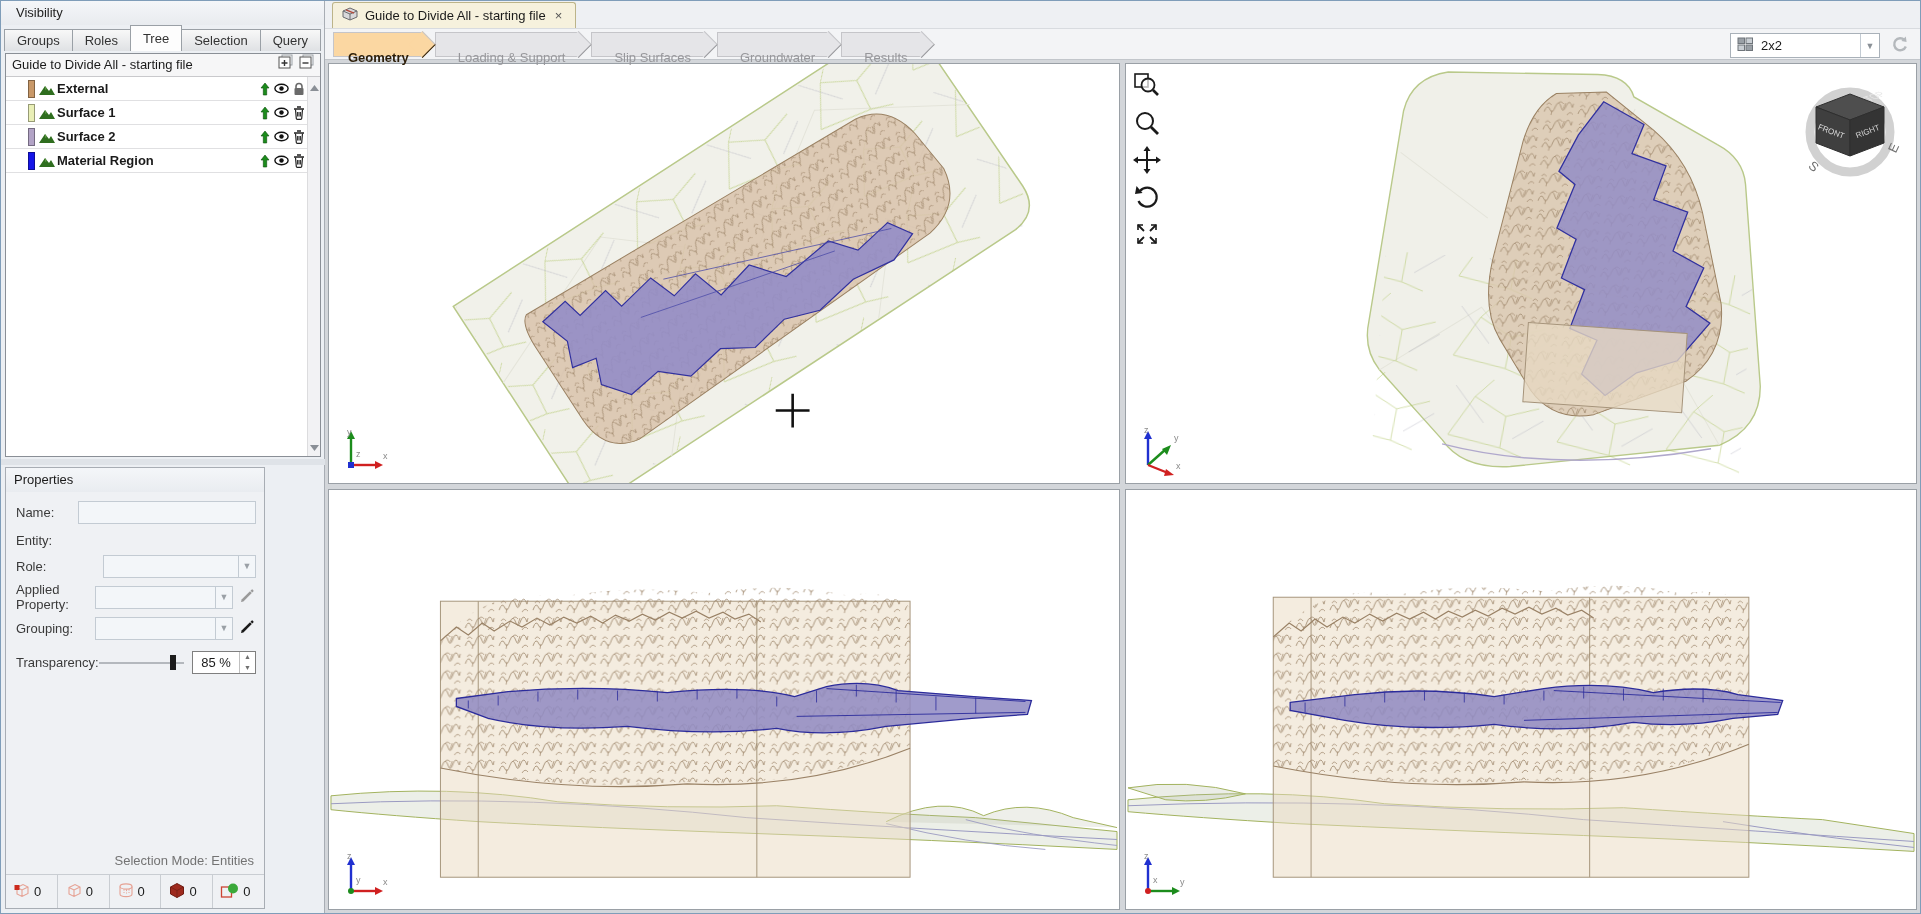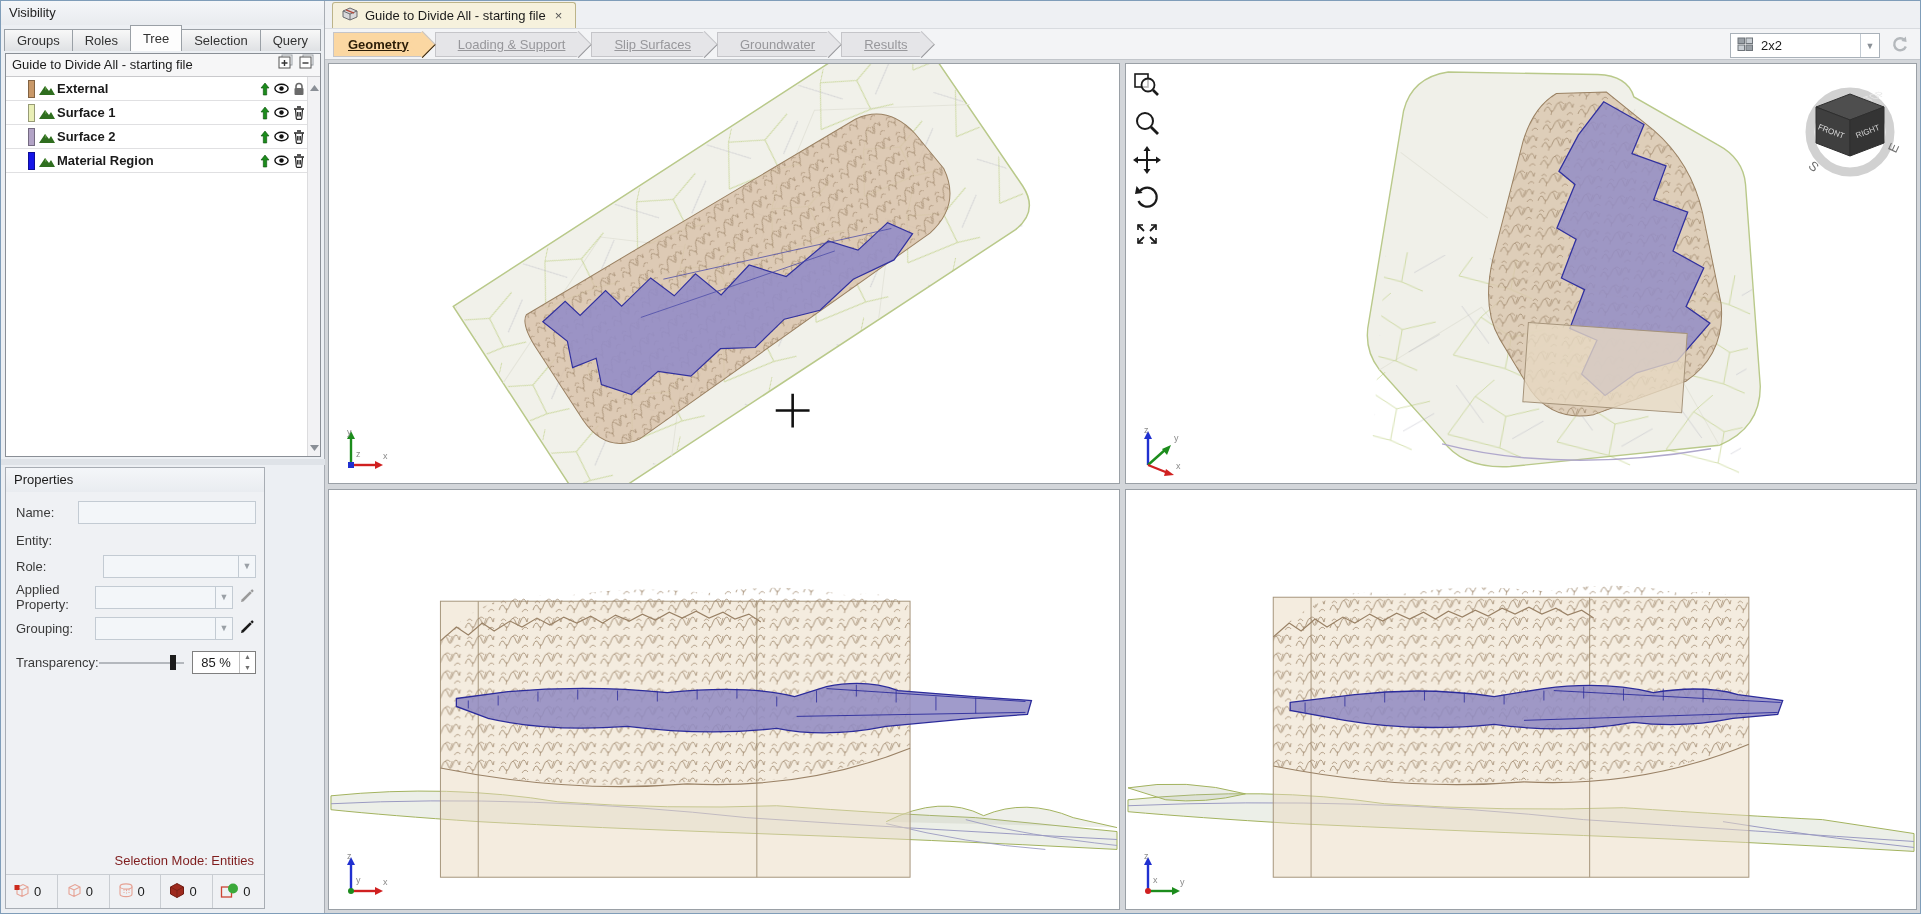--- a/index.html
+++ b/index.html
@@ -2,21 +2,21 @@
 <html><head>
 <meta charset="utf-8">
 <style>
   * { margin:0; padding:0; box-sizing:border-box; }
   html,body { width:1921px; height:914px; overflow:hidden; }
   body { font-family:"Liberation Sans", sans-serif; font-size:13px; color:#1a1a1a; background:#e9edf2; }
   #app { position:relative; width:1921px; height:914px; background:#e9edf2; border:1px solid #7f9db9; }
 
   
   #left-panel { position:absolute; left:0; top:0; width:324px; height:912px; background:#eceff3; border-right:1px solid #a8adb4; }
-  .vis-header { height:24px; line-height:24px; padding-left:8px; background:linear-gradient(#f4f6f9,#e8ebef); color:#222; }
+  .vis-header { height:24px; line-height:24px; padding-left:15px; background:linear-gradient(#f4f6f9,#e8ebef); color:#222; }
   .side-tabs { position:relative; height:26px; padding-left:3px; display:flex; align-items:flex-end; }
   .side-tab { height:22px; line-height:21px; padding:0 12px; background:linear-gradient(#f8f8f8,#dfe1e4); border:1px solid #9aa0a6; border-bottom:none; margin-right:-1px; color:#333; cursor:default; }
   .side-tab.active { height:26px; line-height:25px; background:#fdfdfd; position:relative; z-index:2; }
   .tree-box { position:absolute; left:4px; top:52px; width:316px; height:404px; background:#fff; border:1px solid #8a8f96; }
   .tree-head { height:23px; line-height:22px; padding:0 4px 0 6px; background:#f6f6f7; border-bottom:1px solid #c9c9cc; display:flex; align-items:center; }
   .tree-head .t-label { flex:1; }
   .mini-btn { width:18px; height:16px; margin-left:3px; display:flex; align-items:center; justify-content:center; cursor:pointer; }
   .tree-rows { position:absolute; left:0; top:23px; right:13px; bottom:0; }
   .tree-row { height:24px; display:flex; align-items:center; border-bottom:1px solid #e0e0e2; background:#fff; padding-left:22px;font-weight:bold; }
   .swatch { width:7px; height:18px; margin-right:3px; border:1px solid rgba(0,0,0,.35); }
@@ -34,32 +34,32 @@
   .combo .arrow-seg { position:absolute; right:0; top:0; width:17px; height:100%; border-left:1px solid #c3cbd3; display:flex; align-items:center; justify-content:center; color:#9aa0a6; font-size:9px; }
   .txtinput { width:178px; height:23px; background:#f3f6f9; border:1px solid #c3cbd3; }
   .pencil { width:22px; height:22px; margin-left:6px; display:flex; align-items:center; justify-content:center; cursor:pointer; }
   .slider { position:relative; width:118px; height:23px; margin-right:8px; }
   .slider .track { position:absolute; left:0; right:0; top:11px; height:2px; background:#b4b8bd; }
   .slider .handle { position:absolute; left:84%; top:4px; width:6px; height:15px; background:#1c1c1c; cursor:pointer; }
   .spin { display:flex; height:23px; border:1px solid #7f7f7f; background:#fff; }
   .spin .val { width:46px; text-align:center; line-height:21px; }
   .spin .btns { width:16px; border-left:1px solid #c0c0c0; display:flex; flex-direction:column; }
   .spin .btns div { flex:1; display:flex; align-items:center; justify-content:center; font-size:7px; color:#707070; cursor:pointer; }
-  .sel-mode { position:absolute; right:10px; bottom:40px; color:#7f1d1d; }
+  .sel-mode { position:absolute; right:10px; bottom:40px; color:#737373; }
   .counts-row { position:absolute; left:0; right:0; bottom:0; height:34px; border-top:1px solid #c9cdd2; display:flex; align-items:center; }
   .count-item { flex:1; height:100%; display:flex; align-items:center; padding-left:7px; gap:3px; }
   .count-item + .count-item { border-left:1px solid #c9cdd2; }
 
   
   #main { position:absolute; left:324px; top:0; right:0; height:912px; }
   .doc-tabbar { position:relative; height:27px; background:#eef0f3; }
   .doc-tab { position:absolute; left:7px; bottom:0; height:26px; display:flex; align-items:center; gap:6px; padding:0 9px; background:#f6f1dd; border:1px solid #bcb489; border-bottom:none; border-radius:3px 3px 0 0; }
   .doc-close { color:#555; font-size:13px; width:14px; text-align:center; cursor:pointer; }
   .wf-bar { position:relative; height:32px; background:#f3f4f6; border-bottom:1px solid #c2c6cb; border-top:1px solid #d8dbdf; display:flex; align-items:center; padding-left:8px; }
-  .wf-tab { position:relative; height:25px; line-height:24px; padding:0 14px 0 22px; margin-right:12px; background:var(--chev-bg,#e5e5e8); border:1px solid; border-color:var(--chev-border,#c5c5c9); border-right:none; color:#97979b;text-decoration:underline; }
+  .wf-tab { position:relative; height:25px; line-height:24px; padding:13px 14px 0 22px; margin-right:12px; background:var(--chev-bg,#e5e5e8); border:1px solid; border-color:var(--chev-border,#c5c5c9); border-right:none; color:#97979b; }
   .wf-tab::after { content:''; position:absolute; right:-9px; top:2.6px; width:18px; height:18px; background:inherit; border-top:1px solid; border-right:1px solid; border-color:inherit; transform:rotate(45deg); }
   .wf-tab.first { padding-left:14px; }
   .wf-tab.active { font-weight:bold; color:#2c1d07; }
   .wf-right { position:absolute; right:10px; top:4px; display:flex; align-items:flex-end; gap:8px; }
   .layout-combo { width:150px; height:25px; background:#fff; border:1px solid #a9b1b9; display:flex; align-items:center; padding-left:6px; gap:7px; position:relative; }
   .layout-combo .arrow-seg { position:absolute; right:0; top:0; width:19px; height:100%; border-left:1px solid #c3cbd3; display:flex; align-items:center; justify-content:center; color:#8a9096; font-size:9px; }
 
   .vp-area { position:absolute; left:0; top:59px; right:0; bottom:0; background:#d3d6da; padding:3px; display:grid; grid-template-columns:1fr 1fr; grid-template-rows:1fr 1fr; gap:5px; }
   .vp { position:relative; background:#fff; border:1px solid #9aa0a6; overflow:hidden; }
   .vp svg.scene { position:absolute; left:0; top:0; width:100%; height:100%; }

